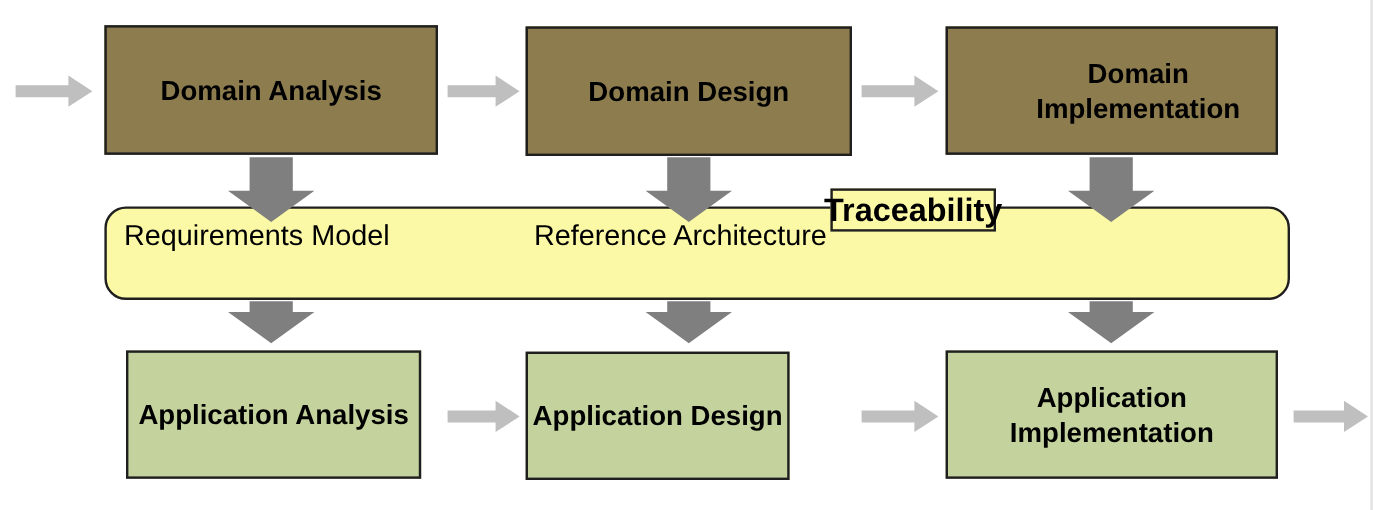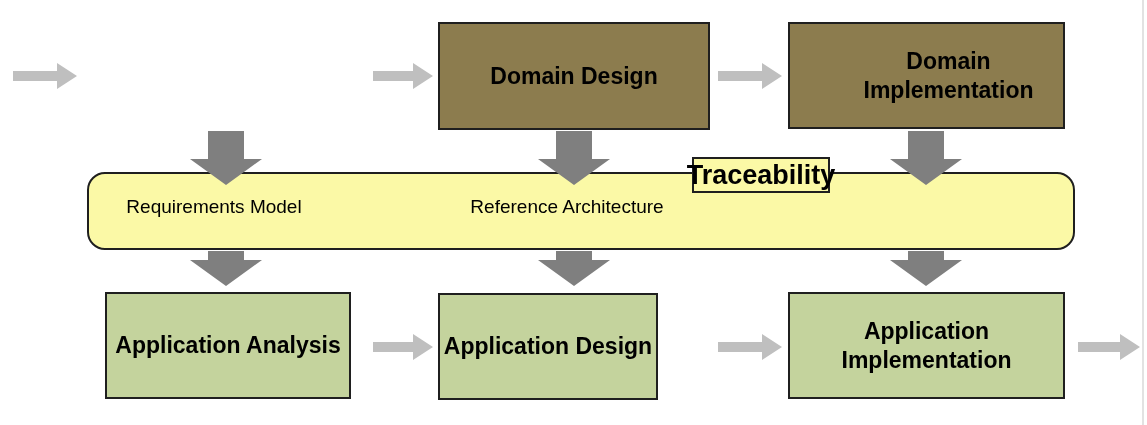--- a/index.html
+++ b/index.html
@@ -39,23 +39,23 @@
     position: absolute;
     left: 87px; top: 172px; width: 988px; height: 78px;
     box-sizing: border-box;
     background: var(--bar-fill, #FBF9A6);
     border: 2px solid var(--box-border, #1f1f1f);
     border-radius: 18px;
     z-index: 1;
   }
   .bar-label {
     position: absolute;
-    top: 18px;
+    top: 8px;
     transform: translateX(-50%);
-    font-size: 19px;
+    font-size: 24px;
     line-height: 30px;
     color: #000;
     white-space: nowrap;
   }
   .bar-label-1 { left: 125px; }
   .bar-label-2 { left: 478px; text-align: center; }
   .bar-label-3 { left: 803px; }
 
   .tag {
     position: absolute;
@@ -90,20 +90,21 @@
     z-index: 0;
   }
 </style>
 </head>
 <body>
 
 <div class="stage">
 
   <div class="page-edge"></div>
 
+  <div class="box domain box-top-1">Domain Analysis</div>
   <div class="box domain box-top-2">Domain Design</div>
   <div class="box domain box-top-3">Domain
 Implementation</div>
 
   <div class="bar">
     <span class="bar-label bar-label-1">Requirements Model</span>
     <span class="bar-label bar-label-2">Reference Architecture</span>
   </div>
 
   <div class="tag">Traceability</div>

